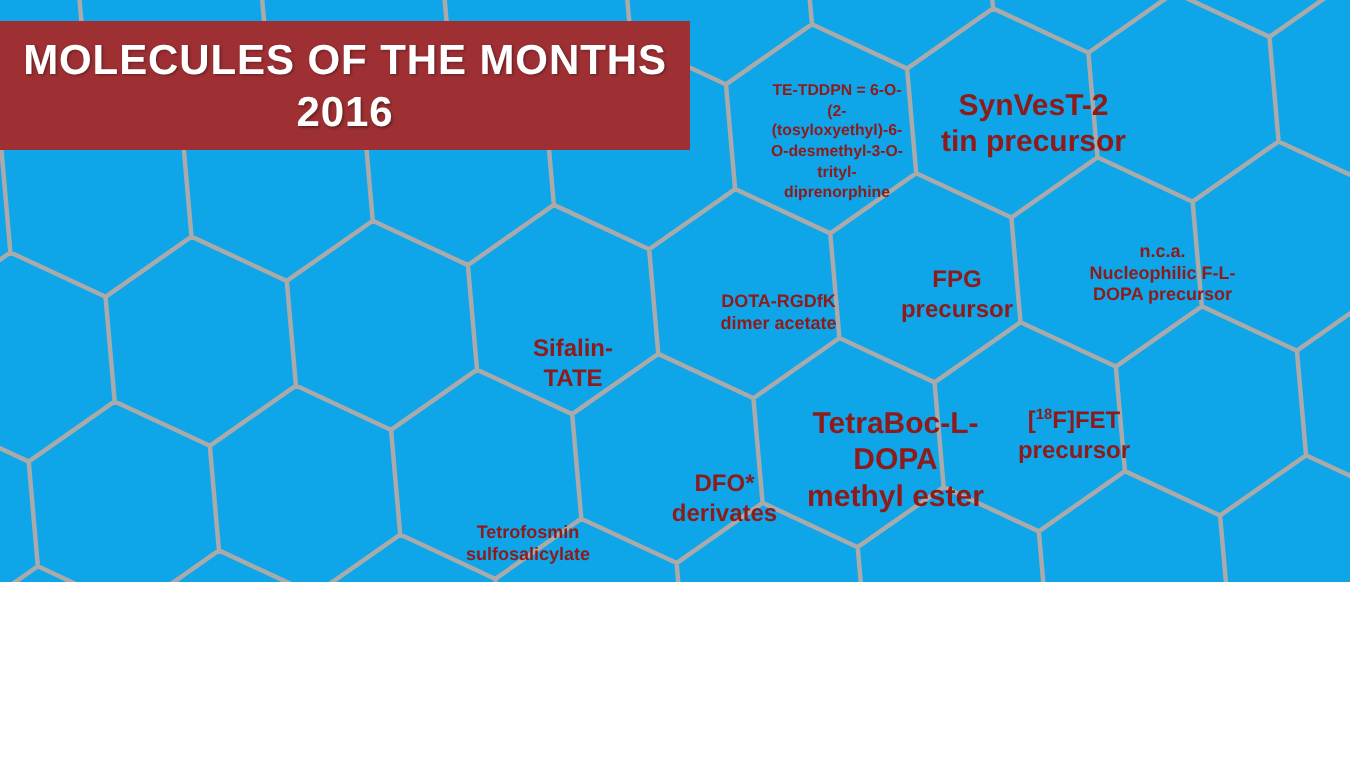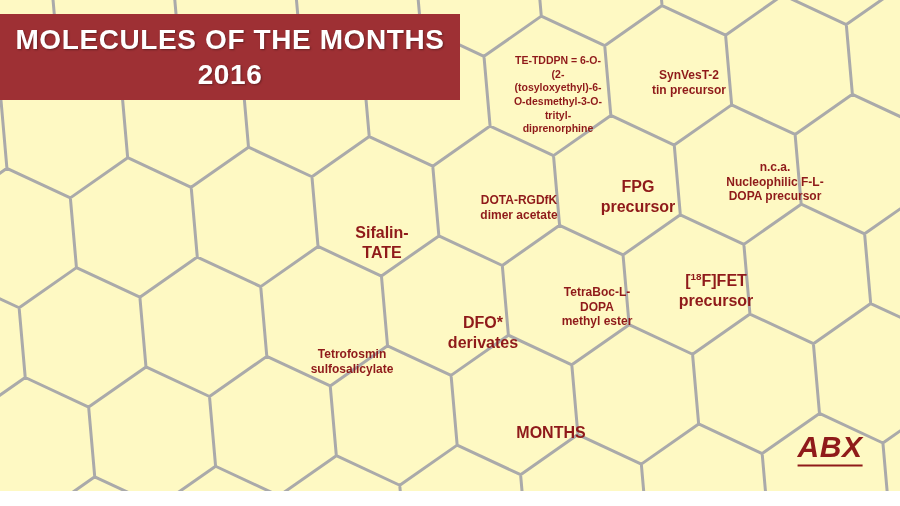--- a/index.html
+++ b/index.html
@@ -3,22 +3,22 @@
 <meta charset="utf-8">
 <style>
   html, body {
     margin: 0;
     padding: 0;
     background: #ffffff;
   }
   #page {
     position: relative;
     width: 900px;
-    height: 491px;
-    background: #fef9c3;
+    height: 388px;
+    background: #0ea5e9;
     overflow: hidden;
     font-family: "Liberation Sans", sans-serif;
   }
   #hexgrid {
     position: absolute;
     left: 0;
     top: 0;
     width: 900px;
     height: 506px;
   }
@@ -51,21 +51,21 @@
     font-family: "Liberation Sans", sans-serif;
     font-weight: bold;
     text-align: center;
     line-height: 1.22;
     z-index: 4;
     transform: translate(-50%, -50%);
     pointer-events: auto;
   }
   .sz-xs { font-size: 10.5px; line-height: 1.30; }
   .sz-sm { font-size: 12px; }
-  .sz-md { font-size: 12px; }
+  .sz-md { font-size: 20px; }
   .sz-lg { font-size: 16px; }
   .sz-xl { font-size: 16px; }
   .logo {
     position: absolute;
     left: 830px;
     top: 448px;
     transform: translate(-50%, -50%);
     color: #8f1a1a;
     font-family: Liberation Sans, sans-serif;
     font-style: italic;

